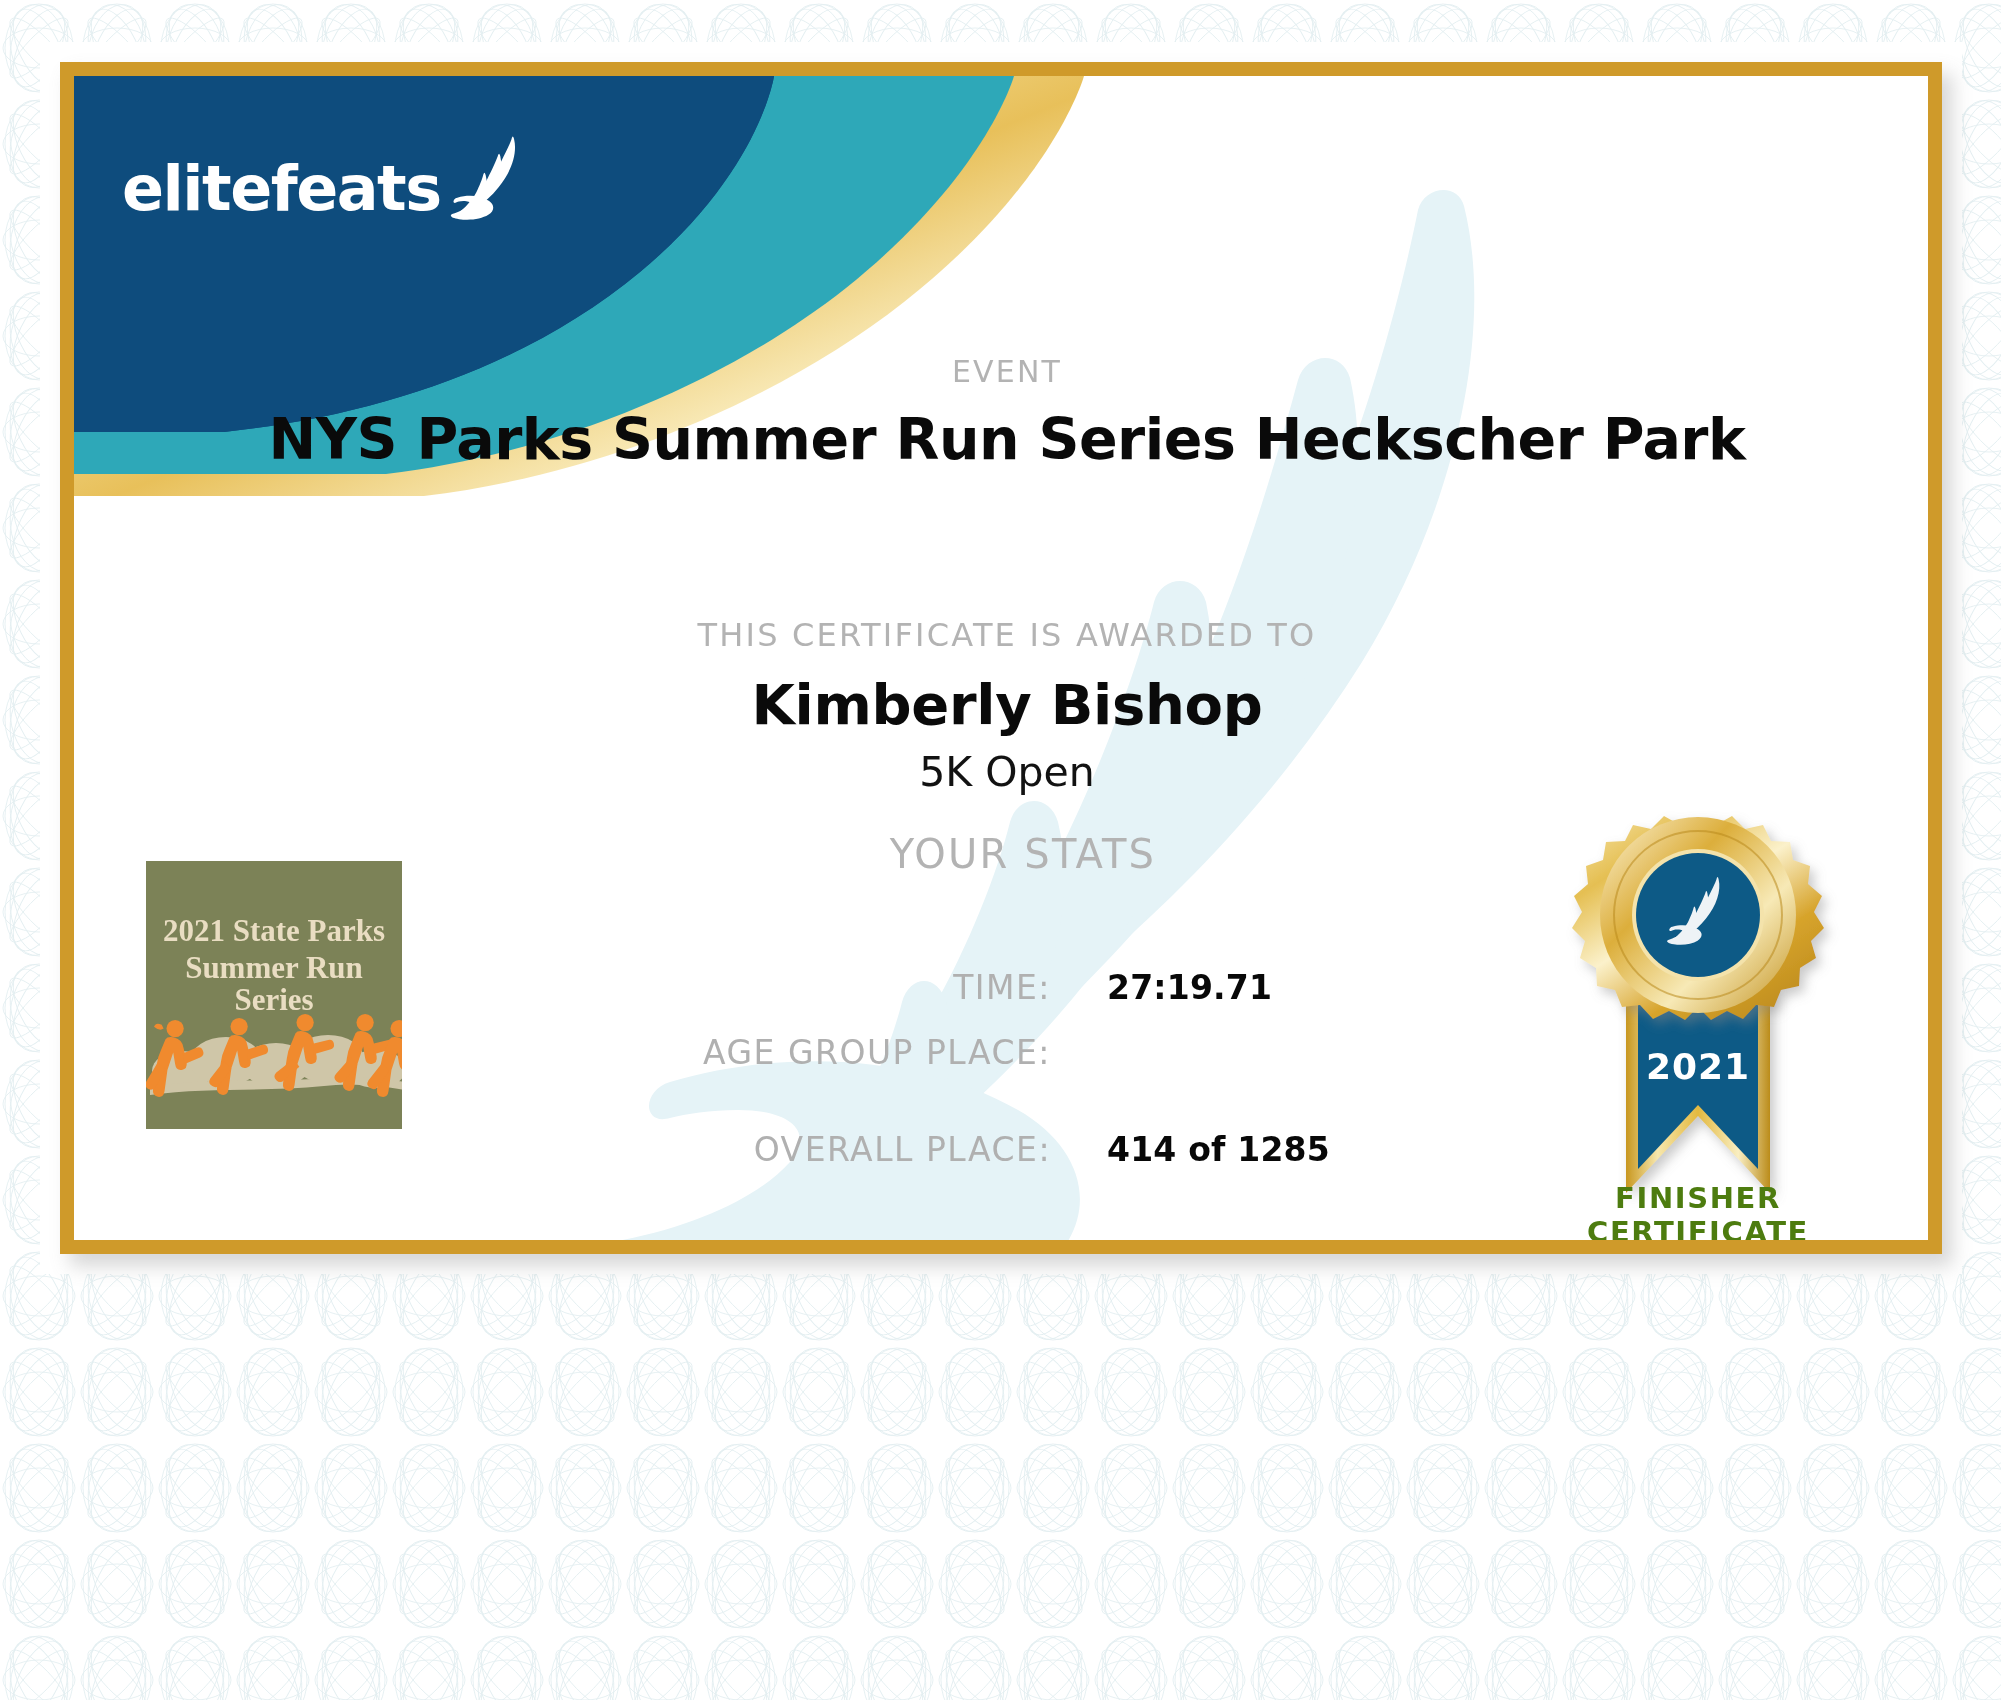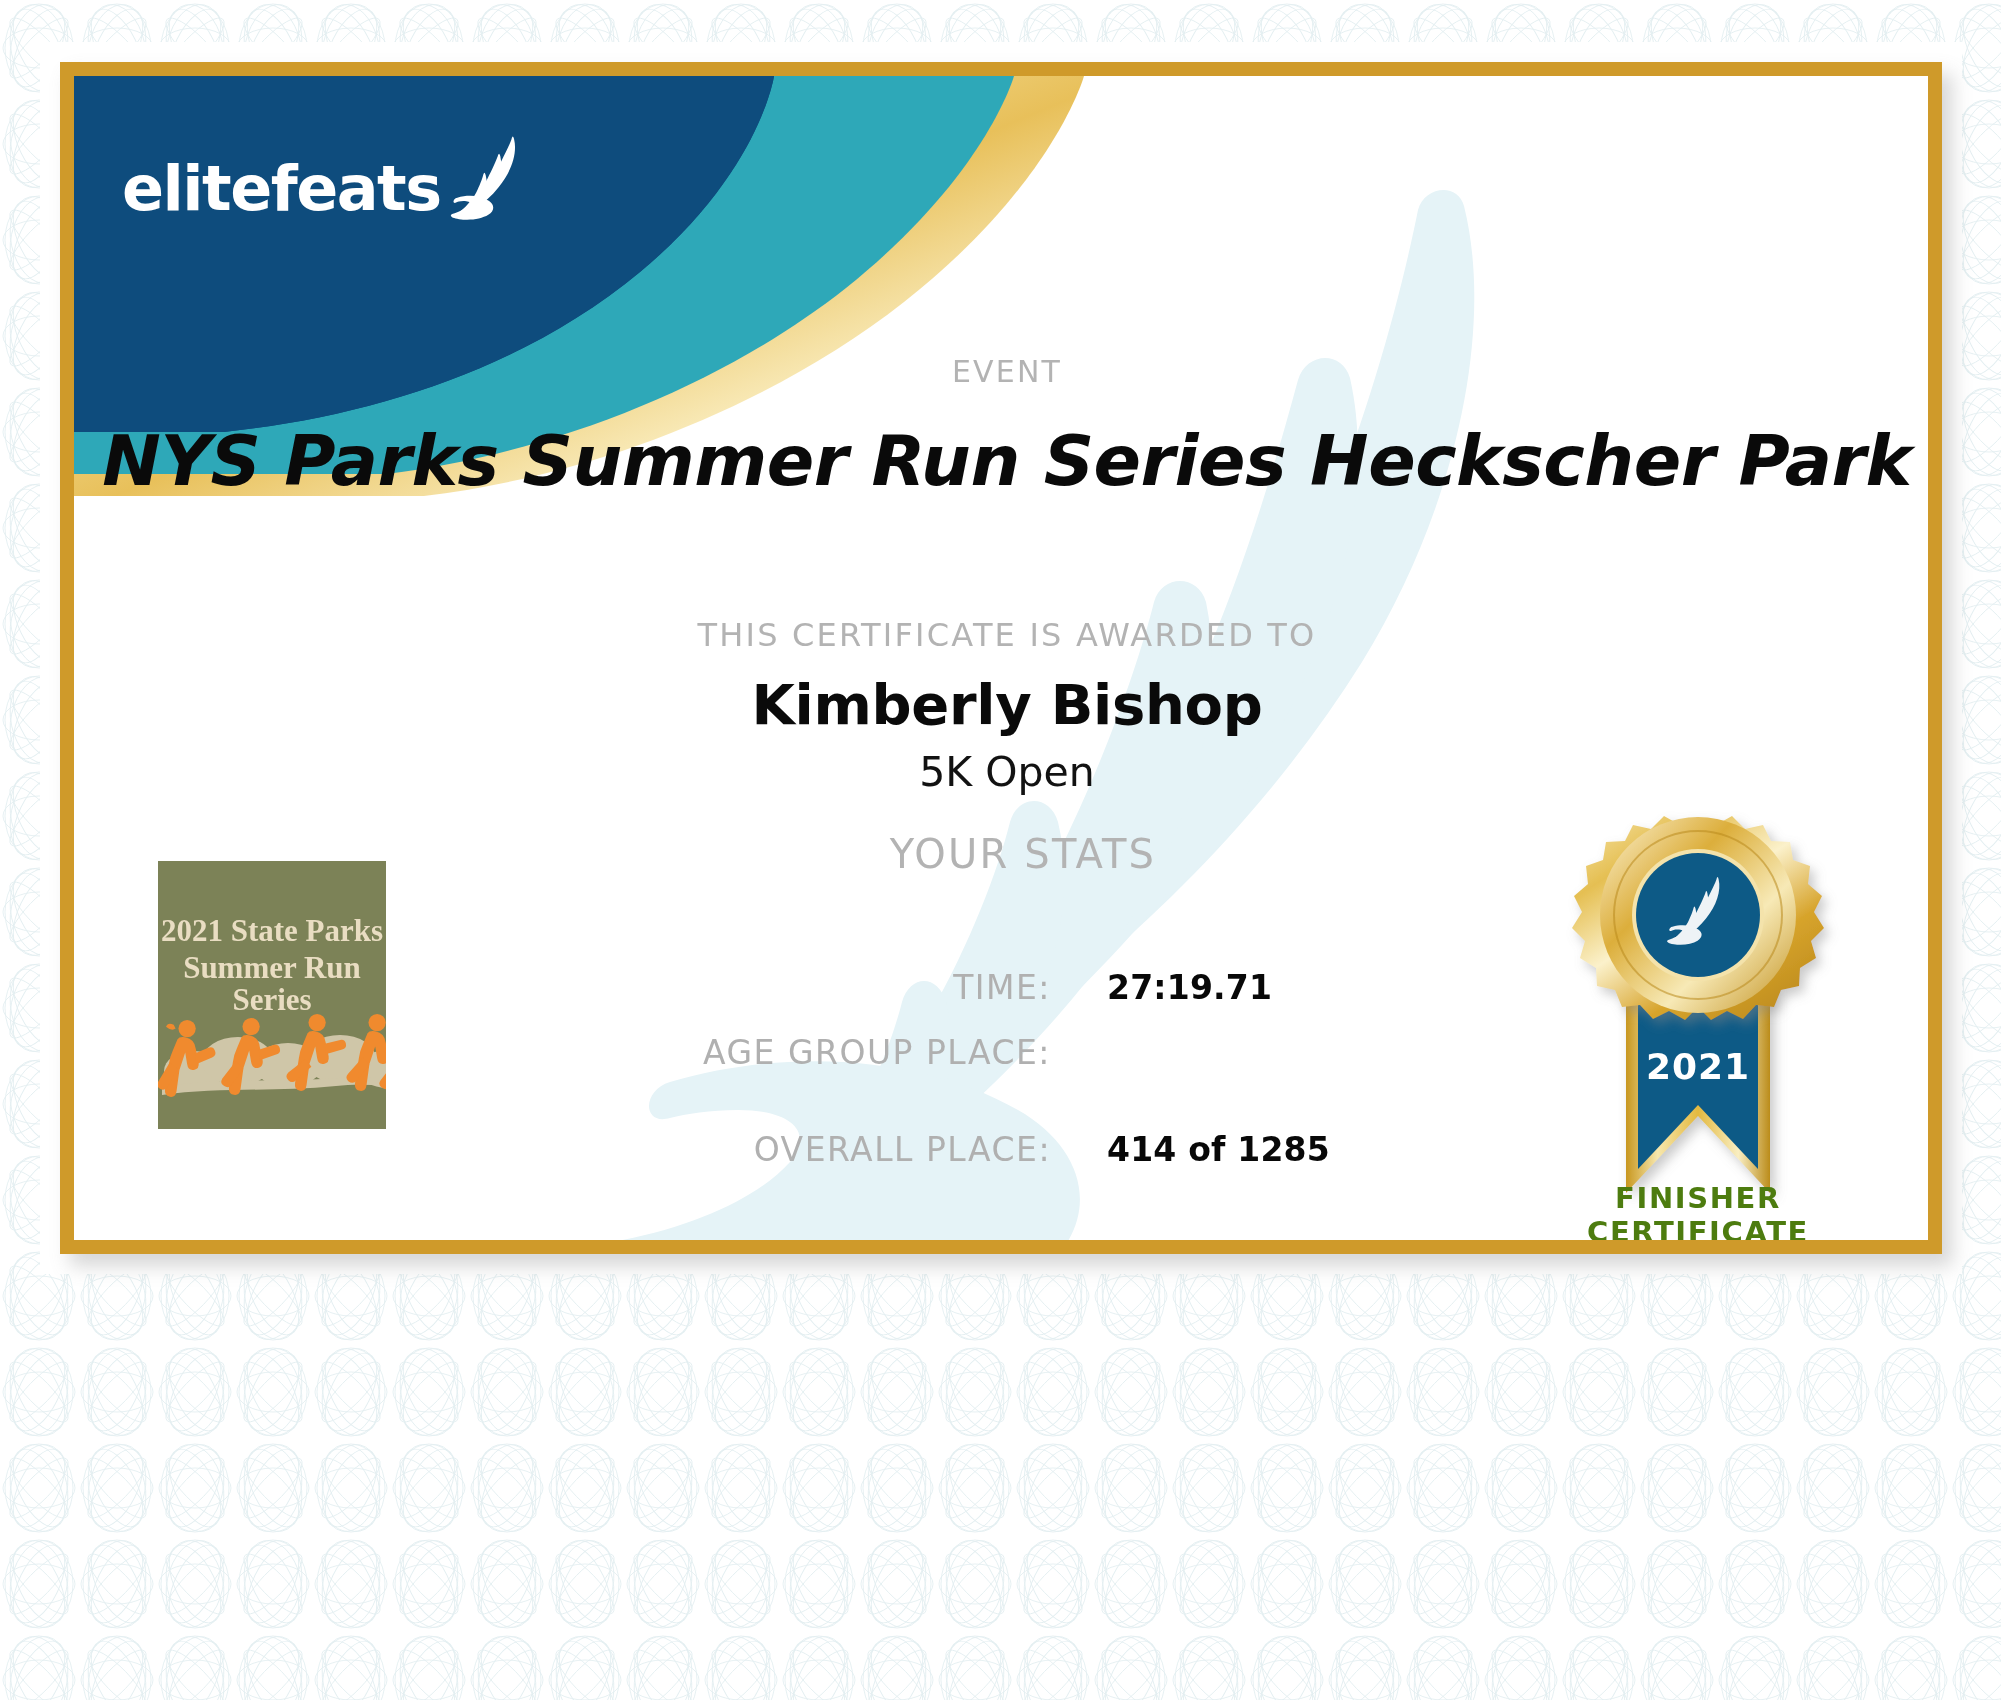--- a/index.html
+++ b/index.html
@@ -109,27 +109,26 @@
     color: #b3b3b3;
     letter-spacing: 2.2px;
     font-weight: 400;
   }
 
   #event-label {
     top: 278px;
     font-size: 30px;
   }
   #event-title {
-    top: 344px;
-    font-family: "DejaVu Sans", sans-serif;
-    font-size: 70px;
+    top: 330px;
+    font-family: "DejaVu Sans", sans-serif;
+    font-size: 57px;
     font-weight: 700;
     color: #0a0a0a;
     letter-spacing: -0.5px;
-    font-style: italic;
   }
 
   #awarded-label {
     top: 540px;
     font-size: 32px;
   }
   #recipient-name {
     top: 596px;
     font-family: "DejaVu Sans", sans-serif;
     font-size: 56px;
@@ -186,23 +185,23 @@
     font-weight: 700;
     color: #080808;
     letter-spacing: 0.2px;
     white-space: nowrap;
     margin-top: 32px;
   }
 
   
   #race-logo {
     position: absolute;
-    left: 84px;
+    left: 72px;
     top: 785px;
-    width: 228px;
+    width: 256px;
     height: 268px;
     background: #7c8257;
     overflow: hidden;
     z-index: 7;
   }
   #race-logo .rl-line1,
   #race-logo .rl-line2 {
     font-family: "Liberation Serif", serif;
     font-weight: 700;
     color: #e9ddc2;

